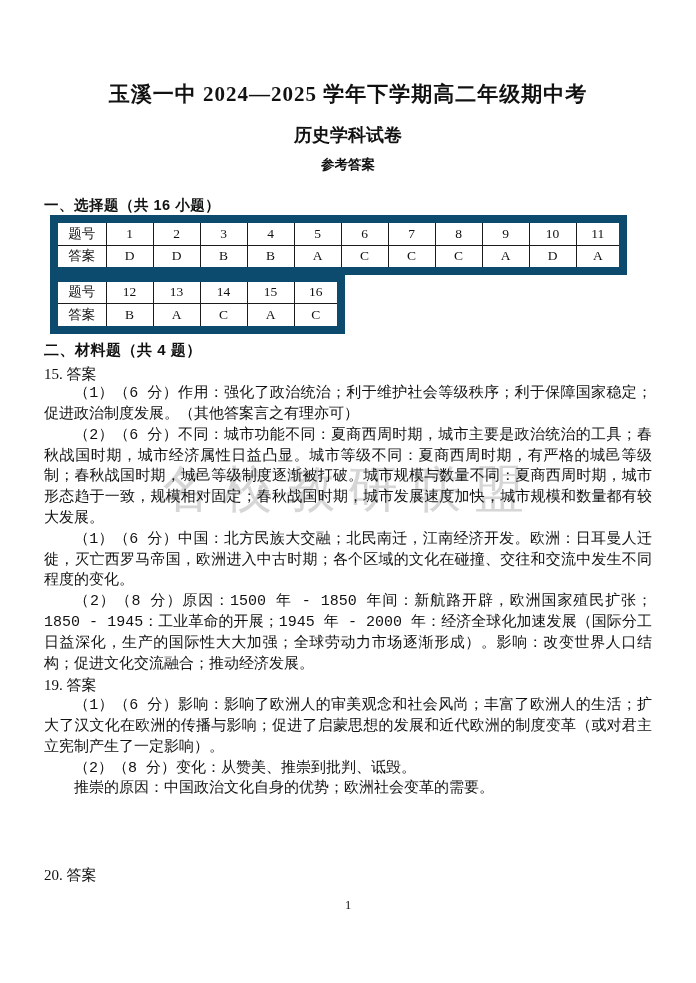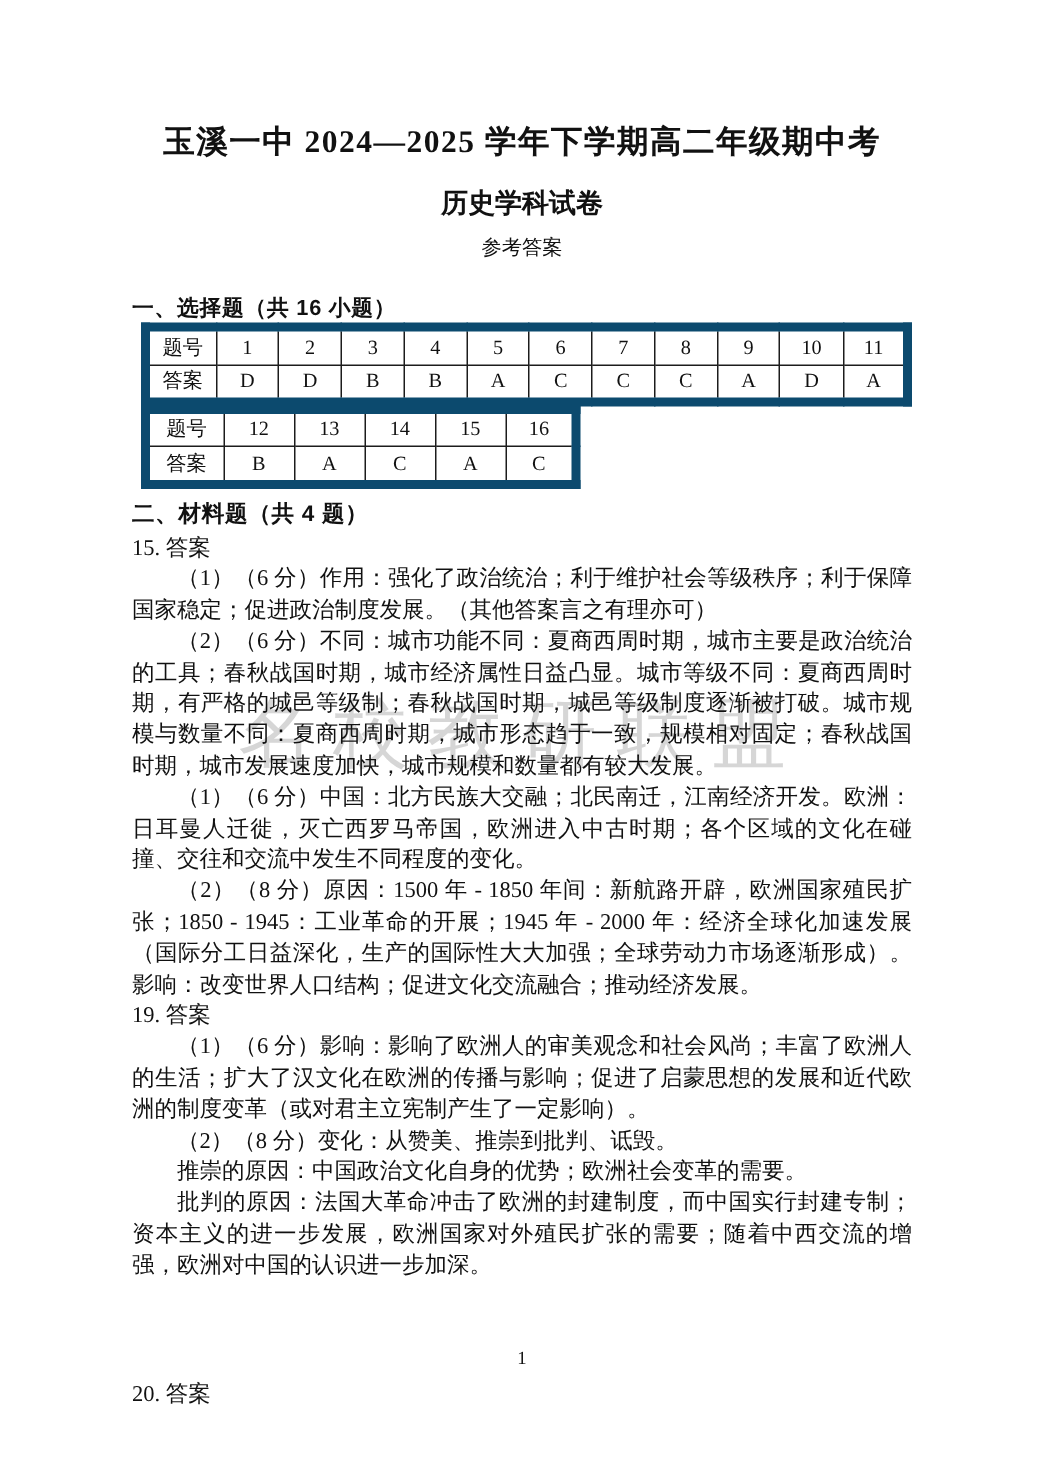--- a/index.html
+++ b/index.html
@@ -17,77 +17,77 @@
     transform:translateX(-50%);
     font-size:50px;
     letter-spacing:13px;
     color:#d6d6d6;
     white-space:nowrap;
     z-index:0;
     font-family:"Liberation Serif","DejaVu Serif",serif;
   }
   .doc{
     position:relative;z-index:1;
-    padding:0 88px;
+    padding:0 44px;
   }
   .title{
     padding-top:80px;
     text-align:center;
     font-size:21px;
     font-weight:700;
     letter-spacing:1px;
   }
   .subtitle{
     margin-top:15px;
     text-align:center;
     font-size:18px;
     font-weight:700;
     font-family:"Liberation Sans","DejaVu Sans",sans-serif;
   }
   .refanswer{
     margin-top:9px;
     text-align:center;
     font-size:13.5px;
-    font-weight:400;
+    font-weight:700;
     font-family:"Liberation Sans","DejaVu Sans",sans-serif;
   }
   .sec-heading{
     font-size:14.5px;
     font-weight:700;
     font-family:"Liberation Sans","DejaVu Sans",sans-serif;
     letter-spacing:0.5px;
   }
   .sec1-heading{ margin-top:22px; }
   .sec2-heading{ margin-top:7px; font-size:15px; }
   table.anskey{
     border-collapse:collapse;
     table-layout:fixed;
     margin-left:6px;
-    border:6px solid #0c4a6e;
+    border:8px solid #0c4a6e;
   }
   table.anskey.second{ margin-top:-1.5px; }
   table.anskey td{
     border:1.5px solid #1c1c1c;
     height:21.5px;
     text-align:center;
     vertical-align:middle;
     font-size:13.5px;
     padding:0;
     overflow:hidden;
   }
   col.c-label{ width:52px; }
   col.c-q{ width:47px; }
   .body-text{
     margin-top:4px;
     font-size:15px;
     line-height:20.8px;
     text-align:justify;
   }
   .ans-label{ margin:0; }
-  .ans-para{ margin:0; text-indent:2em; }
+  .ans-para{ margin:0; text-indent:2em;font-family:Liberation Mono, monospace; }
   .gap-20{ margin-top:65px; }
   .page-number{
     position:absolute;
     top:898px;left:0;right:0;
     text-align:center;
     font-size:12.5px;
     z-index:1;
   }
 </style>
 </head>
@@ -189,21 +189,20 @@
       <p class="ans-para">（1）（6 分）作用：强化了政治统治；利于维护社会等级秩序；利于保障国家稳定；促进政治制度发展。（其他答案言之有理亦可）</p>
       <p class="ans-para">（2）（6 分）不同：城市功能不同：夏商西周时期，城市主要是政治统治的工具；春秋战国时期，城市经济属性日益凸显。城市等级不同：夏商西周时期，有严格的城邑等级制；春秋战国时期，城邑等级制度逐渐被打破。城市规模与数量不同：夏商西周时期，城市形态趋于一致，规模相对固定；春秋战国时期，城市发展速度加快，城市规模和数量都有较大发展。</p>
 
       <p class="ans-para">（1）（6 分）中国：北方民族大交融；北民南迁，江南经济开发。欧洲：日耳曼人迁徙，灭亡西罗马帝国，欧洲进入中古时期；各个区域的文化在碰撞、交往和交流中发生不同程度的变化。</p>
       <p class="ans-para">（2）（8 分）原因：1500 年 - 1850 年间：新航路开辟，欧洲国家殖民扩张；1850 - 1945：工业革命的开展；1945 年 - 2000 年：经济全球化加速发展（国际分工日益深化，生产的国际性大大加强；全球劳动力市场逐渐形成）。影响：改变世界人口结构；促进文化交流融合；推动经济发展。</p>
 
       <p class="ans-label">19. 答案</p>
       <p class="ans-para">（1）（6 分）影响：影响了欧洲人的审美观念和社会风尚；丰富了欧洲人的生活；扩大了汉文化在欧洲的传播与影响；促进了启蒙思想的发展和近代欧洲的制度变革（或对君主立宪制产生了一定影响）。</p>
       <p class="ans-para">（2）（8 分）变化：从赞美、推崇到批判、诋毁。</p>
       <p class="ans-para">推崇的原因：中国政治文化自身的优势；欧洲社会变革的需要。</p>
-      <p class="ans-para">批判的原因：法国大革命冲击了欧洲的封建制度，而中国实行封建专制；资本主义的进一步发展，欧洲国家对外殖民扩张的需要；随着中西交流的增强，欧洲对中国的认识进一步加深。</p>
 
       <p class="ans-label gap-20">20. 答案</p>
 
     </div>
   </div>
 
   <div class="page-number">1</div>
 
 </div>
 

